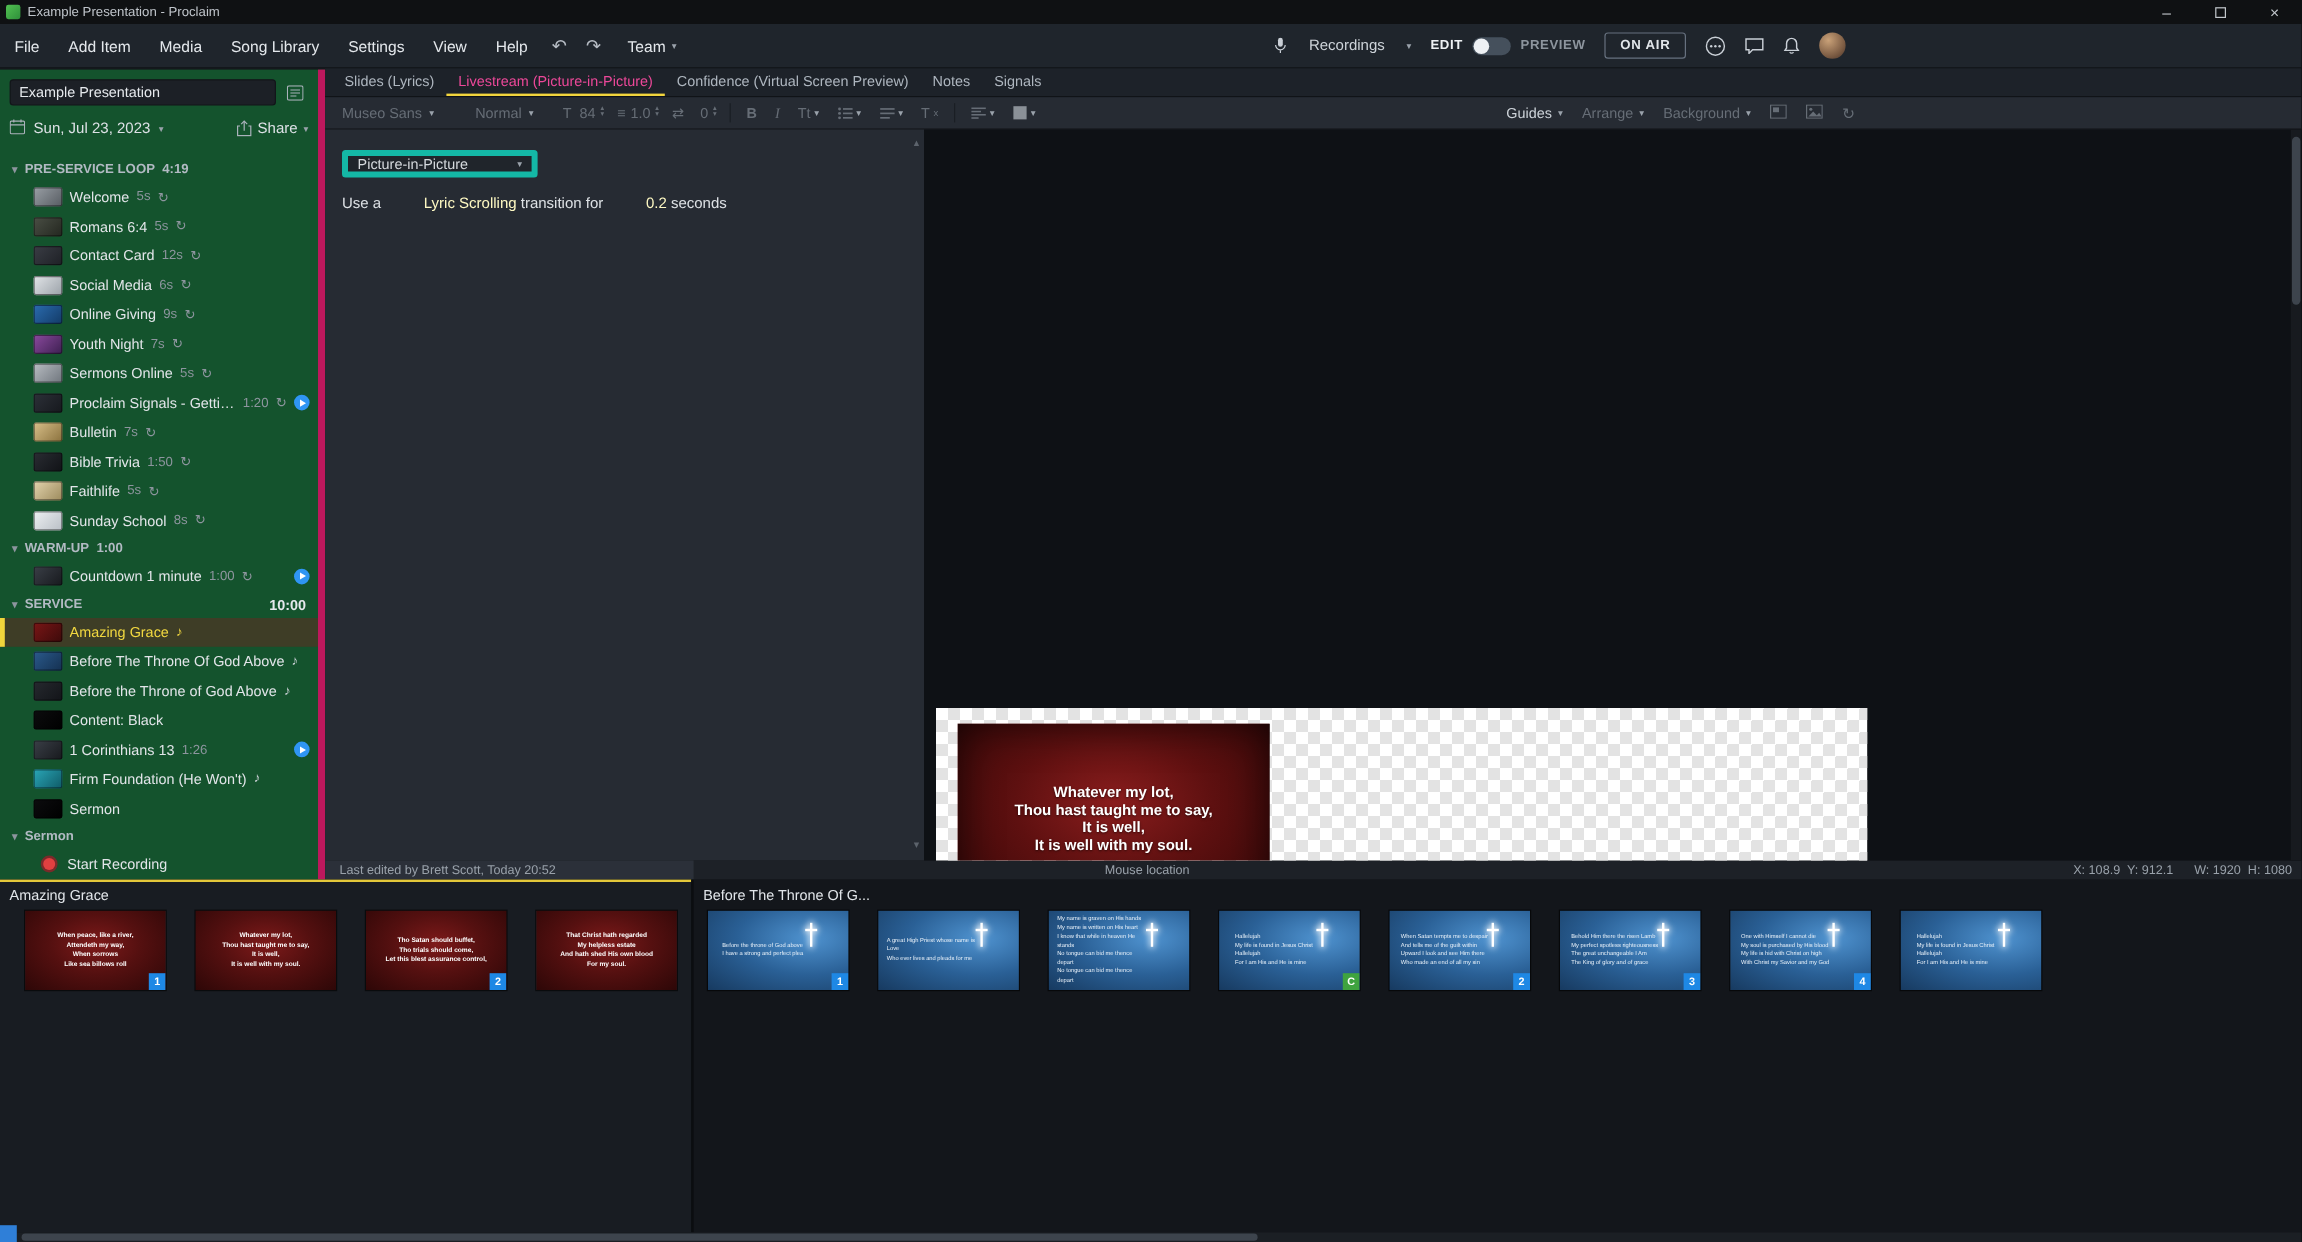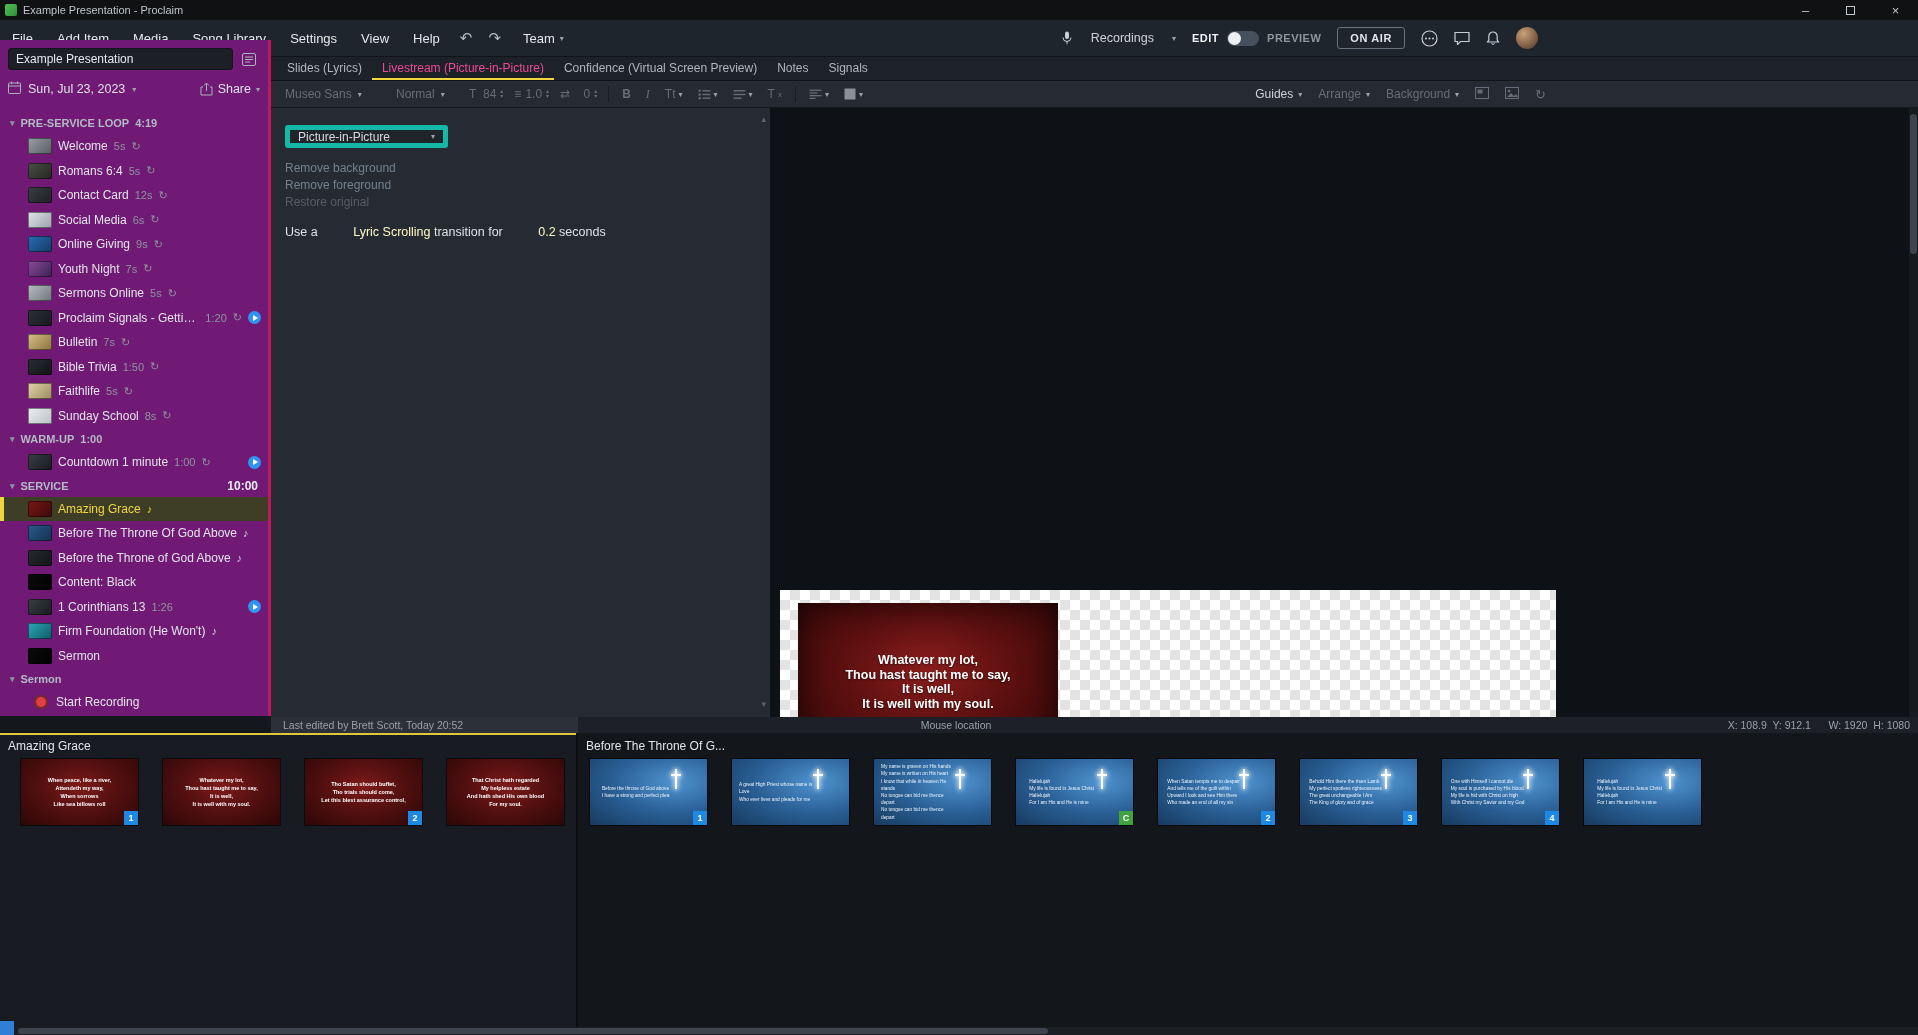--- a/index.html
+++ b/index.html
@@ -32,22 +32,22 @@
   .mode .preview { font-size:11px; font-weight:bold; letter-spacing:.5px; color:#8d959e; }
   .toggle { width:32px; height:15px; border-radius:8px; background:#45505c; position:relative; }
   .toggle .knob { position:absolute; left:1px; top:1px; width:13px; height:13px; border-radius:50%; background:#eef1f4; }
   .onair { border:1px solid #67717f; border-radius:3px; padding:4px 12px; font-size:11px; font-weight:bold;
     letter-spacing:.6px; color:#e2e6ea; }
   .ricon { display:flex; align-items:center; color:#c9cfd6; }
   .avatar { width:22px; height:22px; border-radius:50%;
     background:radial-gradient(circle at 35% 30%, #c9a178, #7a5a42 65%, #46332a); }
 
   
-  .sidebar { position:absolute; left:0; top:40px; width:271px; height:676px; background:#701a75;
-    border-right:3px solid #be185d; overflow:hidden; }
+  .sidebar { position:absolute; left:0; top:58px; width:271px; height:676px; background:#14532d;
+    border-right:6px solid #be185d; overflow:hidden; }
   .sb-top { padding:8px 8px 0 8px; }
   .name-input { width:231px; height:22px; background:#1c2026; border:1px solid #121519; border-radius:3px;
     color:#e6e9ed; font-size:12px; padding:0 7px; font-family:"Liberation Sans",sans-serif; }
   .sb-row1 { display:flex; align-items:center; gap:6px; }
   .sq-btn { width:22px; height:22px; display:flex; align-items:center; justify-content:center; }
   .sb-date { display:flex; align-items:center; gap:7px; margin-top:8px; height:22px; font-size:12.5px; color:#dde1e6; }
   .sb-date .share { margin-left:auto; display:flex; align-items:center; gap:5px; }
   .sb-list { margin-top:12px; }
   .sect { height:22px; display:flex; align-items:center; padding:0 10px 0 10px; gap:6px;
     font-size:11px; font-weight:bold; color:#b2bac3; }
@@ -539,25 +539,20 @@
         <span style="font-size:13px;">↻</span>
       </div>
     </div>
 
     <div class="workarea">
       <div class="props">
         <div class="pip-select">
           <span>Picture-in-Picture</span>
           <span class="caret">▾</span>
         </div>
-        <div class="prop-links">
-          <span class="prop-link">Remove background</span>
-          <span class="prop-link">Remove foreground</span>
-          <span class="prop-link disabled">Restore original</span>
-        </div>
         <div class="transition-line">
           <span>Use a</span>
           <span class="link-blue">Lyric Scrolling</span>
           <span>transition for</span>
           <span class="link-blue">0.2</span>
           <span>seconds</span>
         </div>
         <span class="scr-up">▴</span>
         <span class="scr-dn">▾</span>
       </div>

